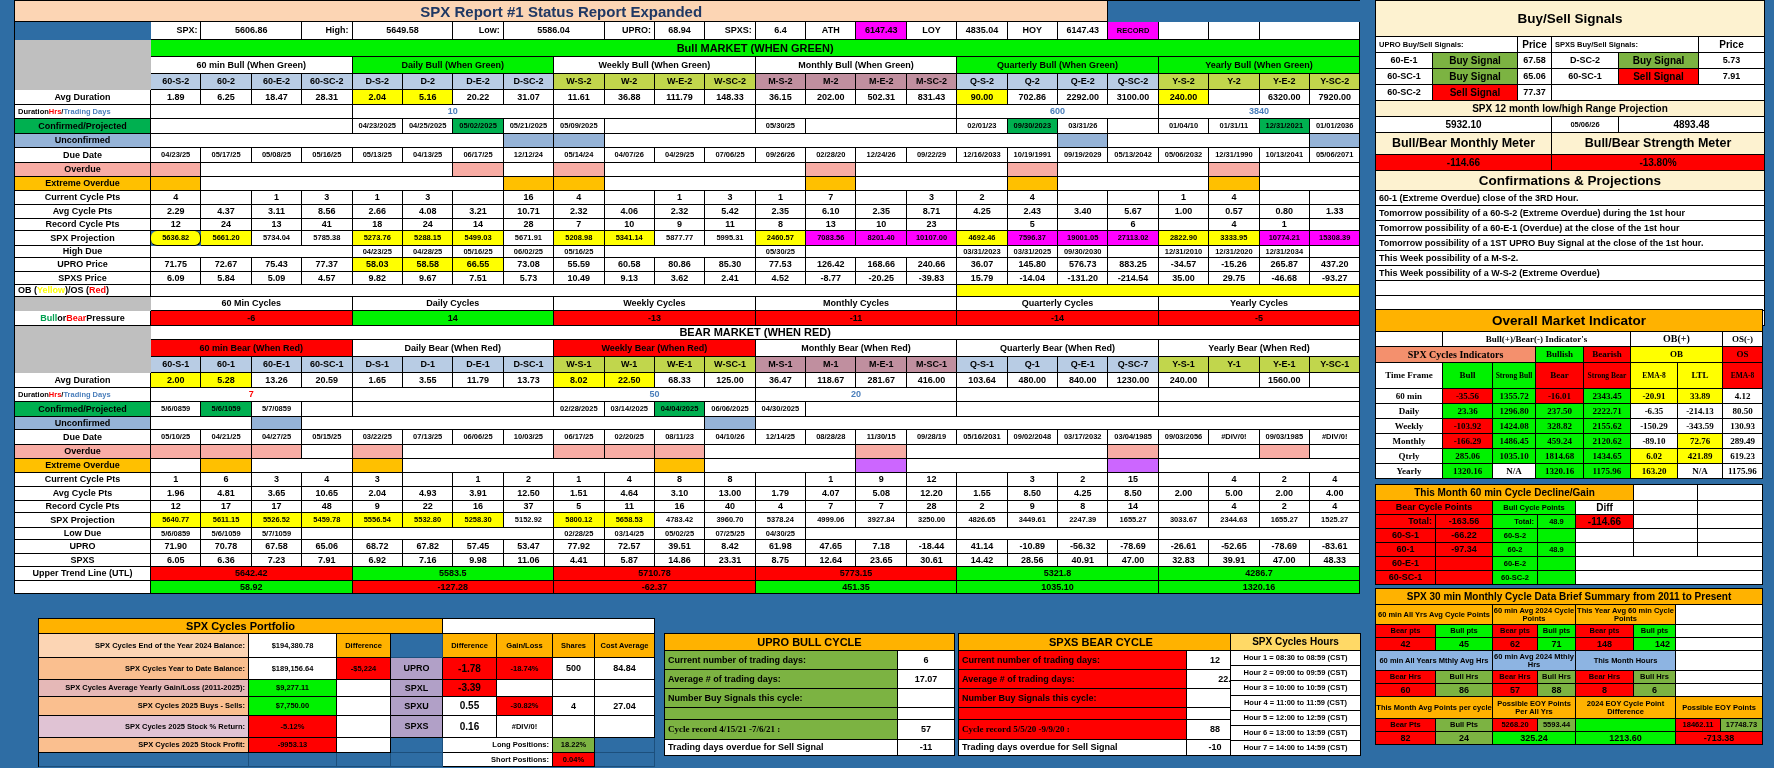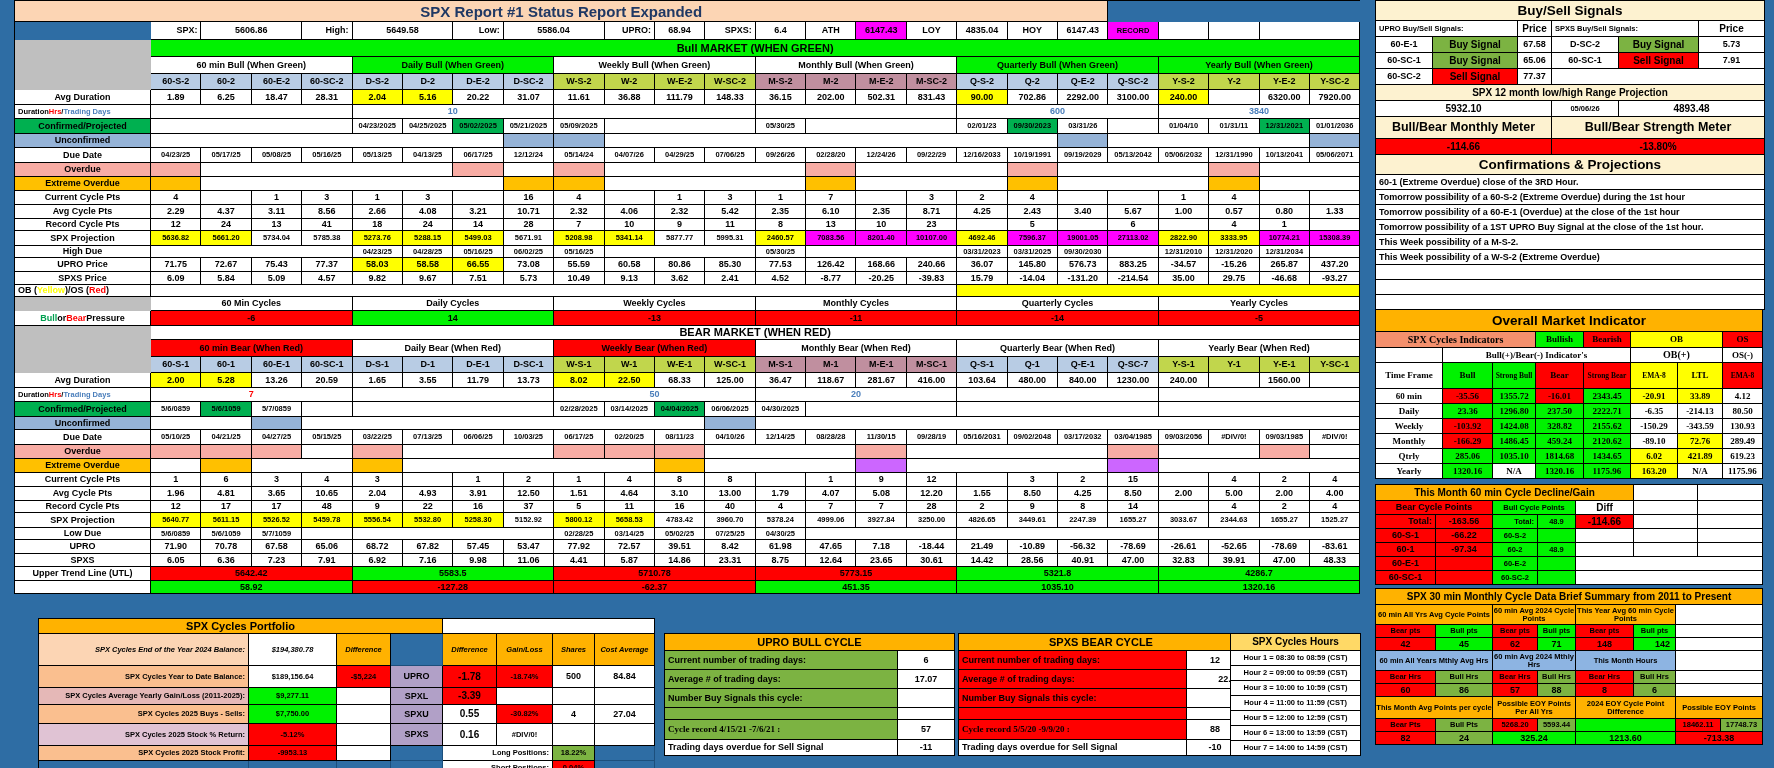--- a/index.html
+++ b/index.html
@@ -330,21 +330,21 @@
         <div class="c " style="grid-column: span 1;">5</div>
         <div class="c " style="grid-column: span 1;"></div>
         <div class="c " style="grid-column: span 1;">6</div>
         <div class="c " style="grid-column: span 1;"></div>
         <div class="c " style="grid-column: span 1;">4</div>
         <div class="c " style="grid-column: span 1;">1</div>
         <div class="c " style="grid-column: span 1;"></div>
       </div>
       <div class="grow" style="grid-template-columns: 136px 50.4px 50.4px 50.4px 50.4px 50.4px 50.4px 50.4px 50.4px 50.4px 50.4px 50.4px 50.4px 50.4px 50.4px 50.4px 50.4px 50.4px 50.4px 50.4px 50.4px 50.4px 50.4px 50.4px 50.4px; height: 15px;">
         <div class="c b f9 f8" style="grid-column: span 1;">SPX Projection</div>
-        <div class="c y f8" style="grid-column: span 1;">5636.82</div>
+        <div class="c y f8" style="grid-column: span 1; border-radius: 6px;">5636.82</div>
         <div class="c y f8" style="grid-column: span 1;">5661.20</div>
         <div class="c  f8" style="grid-column: span 1;">5734.04</div>
         <div class="c  f8" style="grid-column: span 1;">5785.38</div>
         <div class="c y f8" style="grid-column: span 1;">5273.76</div>
         <div class="c y f8" style="grid-column: span 1;">5288.15</div>
         <div class="c y f8" style="grid-column: span 1;">5499.03</div>
         <div class="c  f8" style="grid-column: span 1;">5671.91</div>
         <div class="c y f8" style="grid-column: span 1;">5208.98</div>
         <div class="c y f8" style="grid-column: span 1;">5341.14</div>
         <div class="c  f8" style="grid-column: span 1;">5877.77</div>
@@ -770,21 +770,21 @@
         <div class="c " style="grid-column: span 1;">57.45</div>
         <div class="c " style="grid-column: span 1;">53.47</div>
         <div class="c " style="grid-column: span 1;">77.92</div>
         <div class="c " style="grid-column: span 1;">72.57</div>
         <div class="c " style="grid-column: span 1;">39.51</div>
         <div class="c " style="grid-column: span 1;">8.42</div>
         <div class="c " style="grid-column: span 1;">61.98</div>
         <div class="c " style="grid-column: span 1;">47.65</div>
         <div class="c " style="grid-column: span 1;">7.18</div>
         <div class="c " style="grid-column: span 1;">-18.44</div>
-        <div class="c " style="grid-column: span 1;">21.49</div>
+        <div class="c " style="grid-column: span 1;">41.14</div>
         <div class="c " style="grid-column: span 1;">-10.89</div>
         <div class="c " style="grid-column: span 1;">-56.32</div>
         <div class="c " style="grid-column: span 1;">-78.69</div>
         <div class="c " style="grid-column: span 1;">-26.61</div>
         <div class="c " style="grid-column: span 1;">-52.65</div>
         <div class="c " style="grid-column: span 1;">-78.69</div>
         <div class="c " style="grid-column: span 1;">-83.61</div>
       </div>
       <div class="grow" style="grid-template-columns: 136px 50.4px 50.4px 50.4px 50.4px 50.4px 50.4px 50.4px 50.4px 50.4px 50.4px 50.4px 50.4px 50.4px 50.4px 50.4px 50.4px 50.4px 50.4px 50.4px 50.4px 50.4px 50.4px 50.4px 50.4px; height: 13px;">
         <div class="c b" style="grid-column: span 1;">SPXS</div>
@@ -830,21 +830,21 @@
         <div class="c g b" style="grid-column: span 4;">451.35</div>
         <div class="c g b" style="grid-column: span 4;">1035.10</div>
         <div class="c g b" style="grid-column: span 4;">1320.16</div>
       </div>
     </div>
     <div class="grid" style="left: 38px; top: 618px;">
       <div class="grow" style="grid-template-columns: 210px 88px 54px 52px 54px 56px 42px 60px; height: 15px;">
         <div class="c go b f11" style="grid-column: span 4;">SPX Cycles Portfolio</div>
         <div class="c " style="grid-column: span 4;"></div>
       </div>
-      <div class="grow" style="grid-template-columns: 210px 88px 54px 52px 54px 56px 42px 60px; height: 32px; font-style: italic;">
+      <div class="grow" style="grid-template-columns: 210px 88px 54px 52px 54px 56px 42px 60px; height: 24px;">
         <div class="c pe rr f8" style="grid-column: span 1;">SPX Cycles End of the Year 2024 Balance:</div>
         <div class="c f8" style="grid-column: span 1;">$194,380.78</div>
         <div class="c go f8" style="grid-column: span 1;">Difference</div>
         <div class="c dk nb" style="grid-column: span 1;"></div>
         <div class="c go f8" style="grid-column: span 1;">Difference</div>
         <div class="c go f8" style="grid-column: span 1;">Gain/Loss</div>
         <div class="c go f8" style="grid-column: span 1;">Shares</div>
         <div class="c go f8" style="grid-column: span 1;">Cost Average</div>
       </div>
       <div class="grow" style="grid-template-columns: 210px 88px 54px 52px 54px 56px 42px 60px; height: 22px;">
@@ -984,21 +984,21 @@
         <div class="c f8" style="grid-column: span 1;">Hour 5 = 12:00 to 12:59 (CST)</div>
       </div>
       <div class="grow" style="grid-template-columns: 130px; height: 15px;">
         <div class="c f8" style="grid-column: span 1;">Hour 6 = 13:00 to 13:59 (CST)</div>
       </div>
       <div class="grow" style="grid-template-columns: 130px; height: 15px;">
         <div class="c f8" style="grid-column: span 1;">Hour 7 = 14:00 to 14:59 (CST)</div>
       </div>
     </div>
     <div class="grid" style="left: 1375px; top: 0px;">
-      <div class="grow" style="grid-template-columns: 57px 85px 34px 67px 80px 66px; height: 20px;">
+      <div class="grow" style="grid-template-columns: 57px 85px 34px 67px 80px 66px; height: 36px;">
         <div class="c cr b f13" style="grid-column: span 6;">Buy/Sell Signals</div>
       </div>
       <div class="grow" style="grid-template-columns: 57px 85px 34px 67px 80px 66px; height: 16px;">
         <div class="c l b f8" style="grid-column: span 2;">UPRO Buy/Sell Signals:</div>
         <div class="c b f10" style="grid-column: span 1;">Price</div>
         <div class="c l b f8" style="grid-column: span 2;">SPXS Buy/Sell Signals:</div>
         <div class="c b f10" style="grid-column: span 1;">Price</div>
       </div>
       <div class="grow" style="grid-template-columns: 57px 85px 34px 67px 80px 66px; height: 16px;">
         <div class="c b" style="grid-column: span 1;">60-E-1</div>
@@ -1066,32 +1066,32 @@
         <div class="c " style="grid-column: span 6;"></div>
       </div>
       <div class="grow" style="grid-template-columns: 57px 85px 34px 67px 80px 66px; height: 15px;">
         <div class="c " style="grid-column: span 6;"></div>
       </div>
     </div>
     <div class="grid" style="left: 1375px; top: 309px;">
       <div class="grow" style="grid-template-columns: 67px 50px 43px 48px 47px 47px 45px 40px; height: 22px;">
         <div class="c go f13" style="grid-column: span 8;">Overall Market Indicator</div>
       </div>
+      <div class="grow" style="grid-template-columns: 67px 50px 43px 48px 47px 47px 45px 40px; height: 15px;">
+        <div class="c " style="grid-column: span 1;"></div>
+        <div class="c b sf f9" style="grid-column: span 4;">Bull(+)/Bear(-) Indicator's</div>
+        <div class="c b sf f10" style="grid-column: span 2;">OB(+)</div>
+        <div class="c b sf f9" style="grid-column: span 1;">OS(-)</div>
+      </div>
       <div class="grow" style="grid-template-columns: 67px 50px 43px 48px 47px 47px 45px 40px; height: 16px;">
         <div class="c si b sf f10" style="grid-column: span 3;">SPX Cycles Indicators</div>
         <div class="c g b sf" style="grid-column: span 1;">Bullish</div>
         <div class="c r b sf" style="grid-column: span 1;">Bearish</div>
         <div class="c y b sf" style="grid-column: span 2;">OB</div>
         <div class="c r b sf" style="grid-column: span 1;">OS</div>
-      </div>
-      <div class="grow" style="grid-template-columns: 67px 50px 43px 48px 47px 47px 45px 40px; height: 15px;">
-        <div class="c " style="grid-column: span 1;"></div>
-        <div class="c b sf f9" style="grid-column: span 4;">Bull(+)/Bear(-) Indicator's</div>
-        <div class="c b sf f10" style="grid-column: span 2;">OB(+)</div>
-        <div class="c b sf f9" style="grid-column: span 1;">OS(-)</div>
       </div>
       <div class="grow" style="grid-template-columns: 67px 50px 43px 48px 47px 47px 45px 40px; height: 26px;">
         <div class="c b sf" style="grid-column: span 1;">Time Frame</div>
         <div class="c g b sf" style="grid-column: span 1;">Bull</div>
         <div class="c g b sf f8 wr" style="grid-column: span 1;">Strong Bull</div>
         <div class="c r b sf" style="grid-column: span 1;">Bear</div>
         <div class="c r b sf f8 wr" style="grid-column: span 1;">Strong Bear</div>
         <div class="c y b sf f8" style="grid-column: span 1;">EMA-8</div>
         <div class="c y b sf" style="grid-column: span 1;">LTL</div>
         <div class="c r b sf f8" style="grid-column: span 1;">EMA-8</div>

